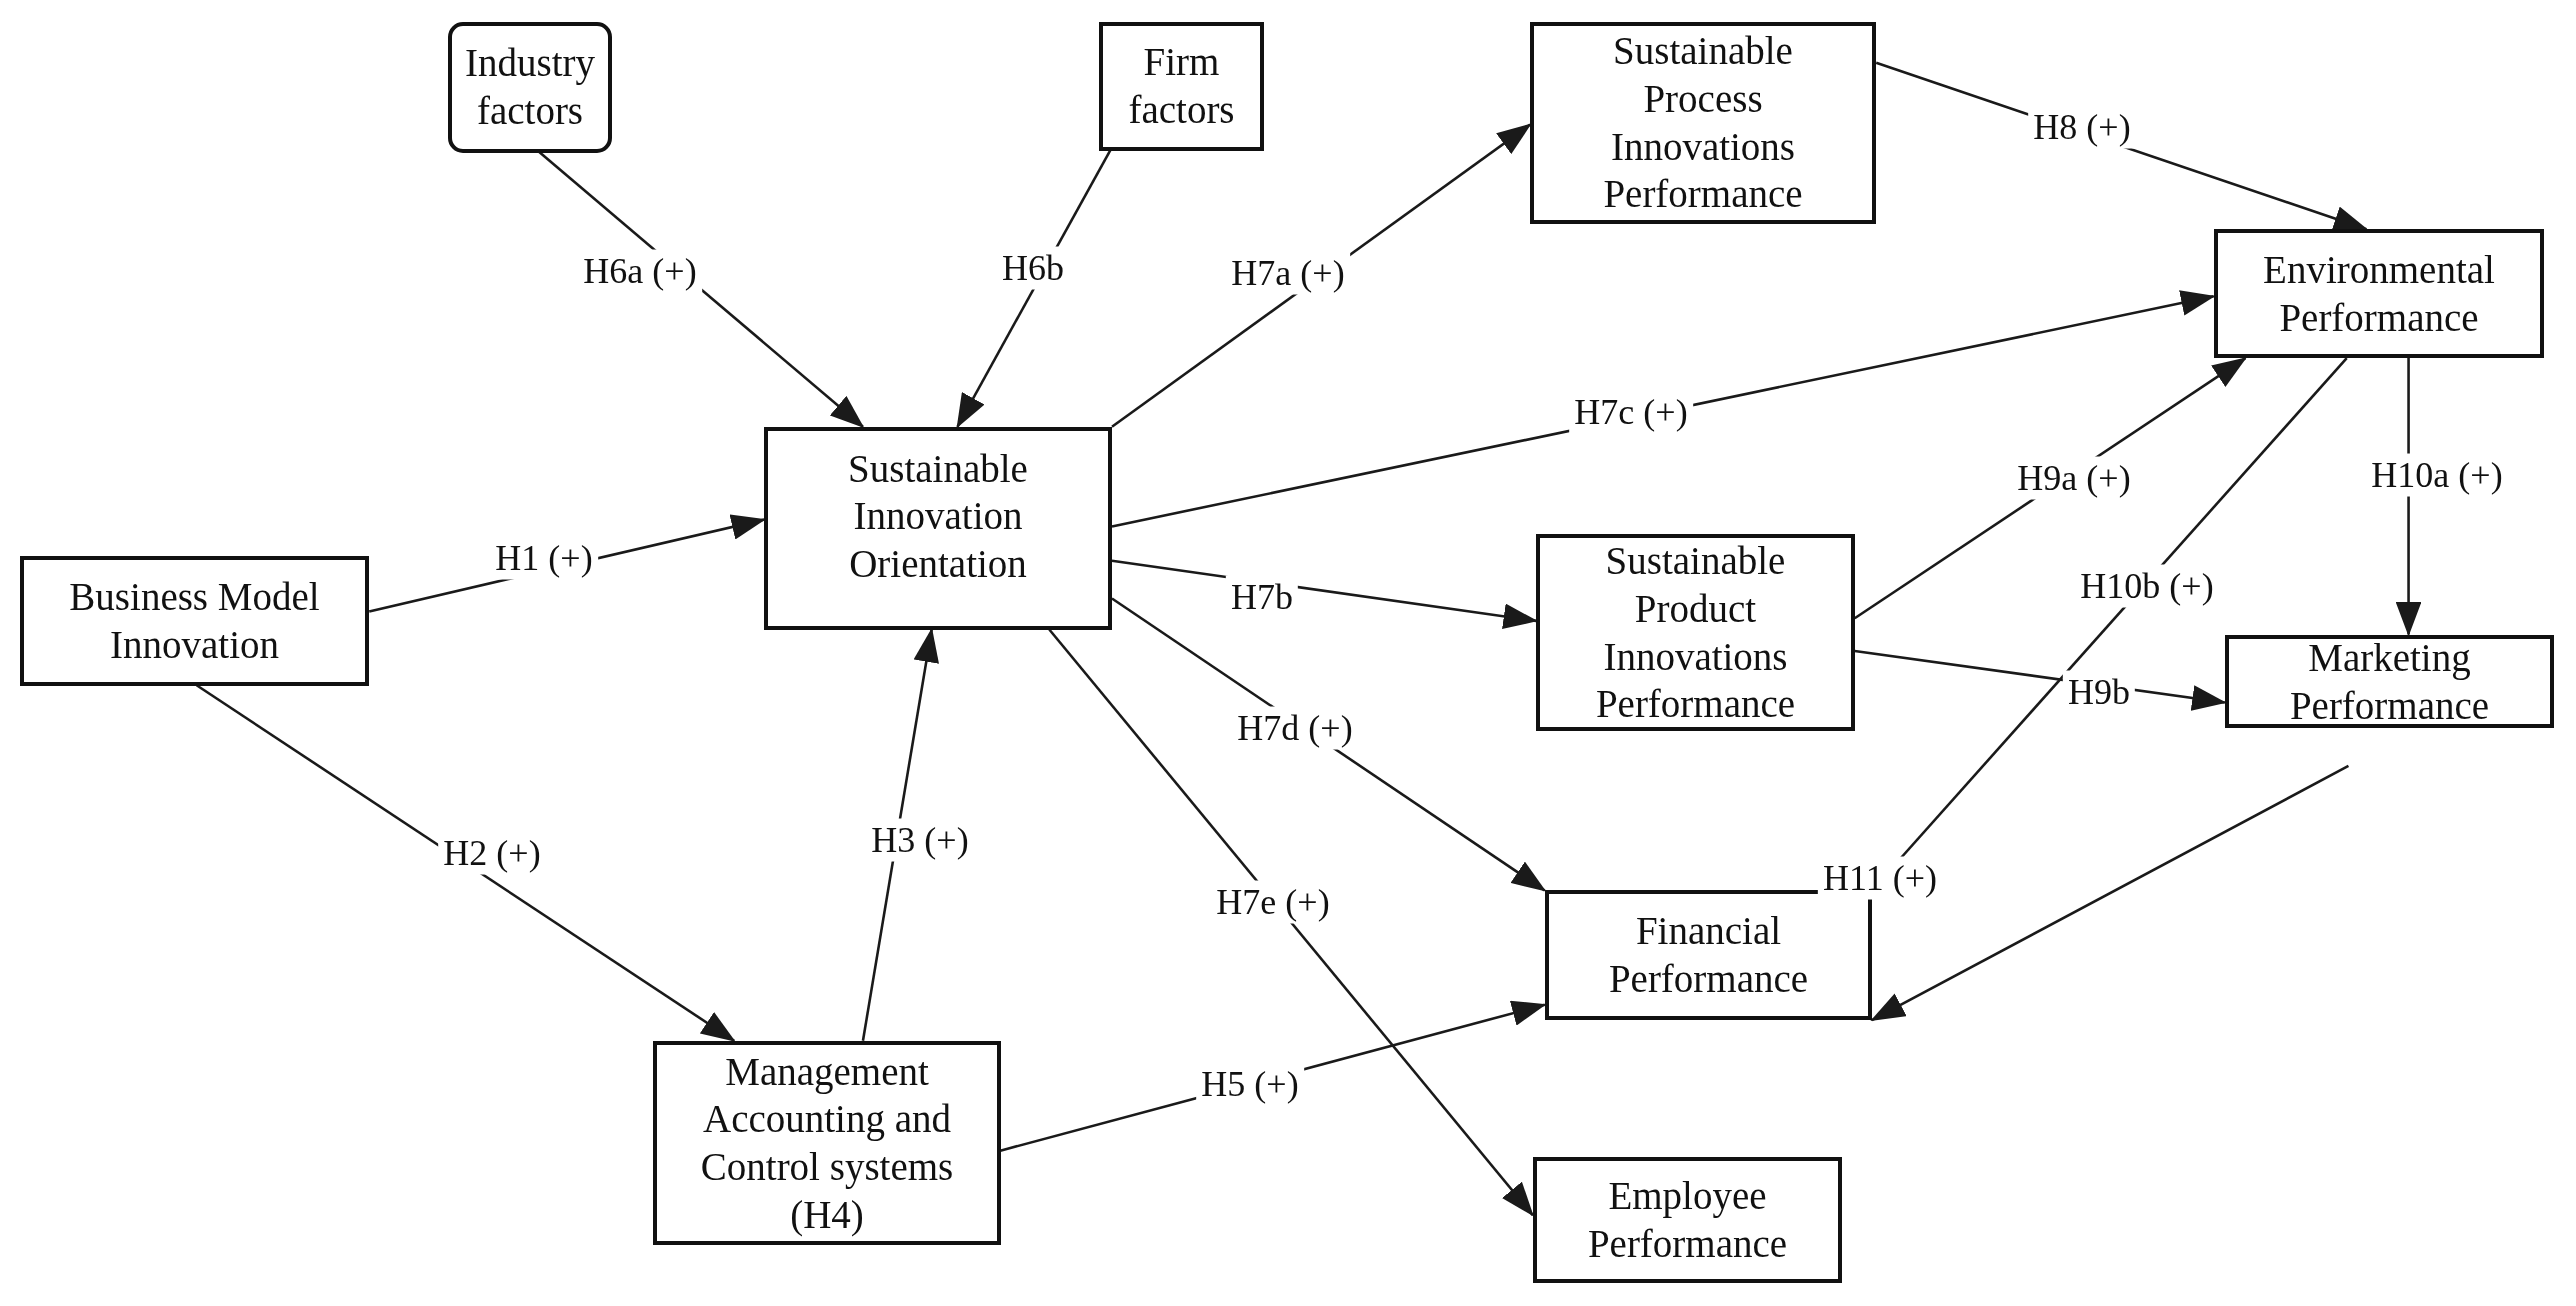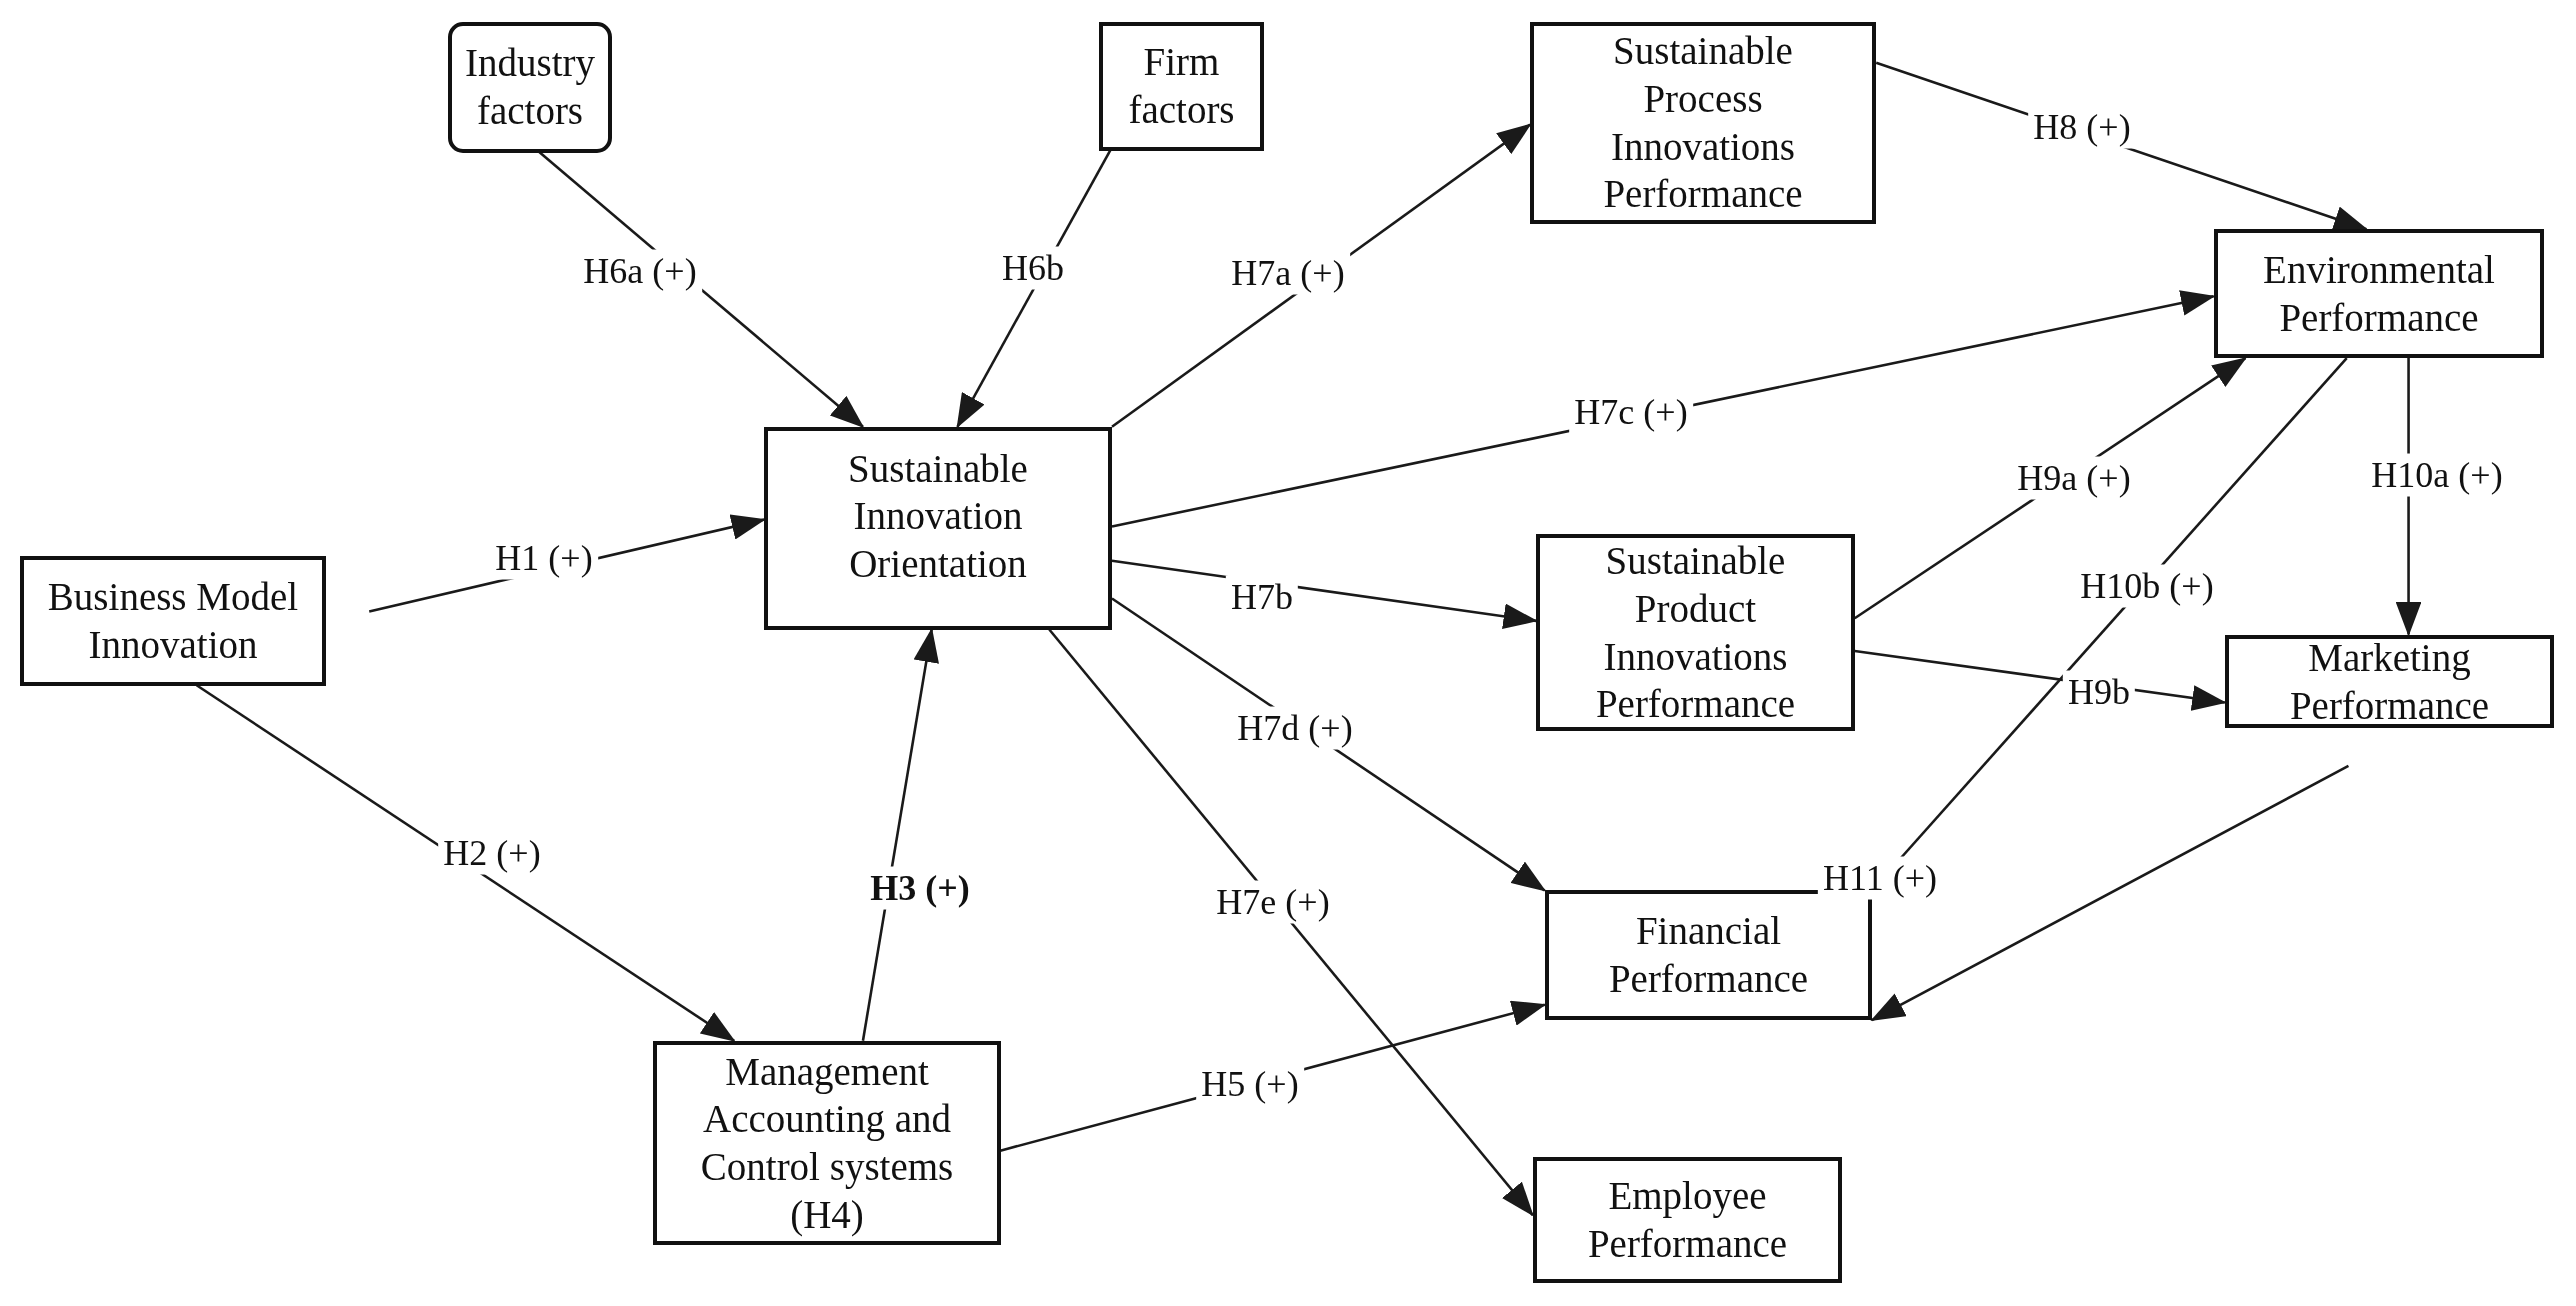--- a/index.html
+++ b/index.html
@@ -96,21 +96,21 @@
       </div>
       <div class="node" style="left: 2214px; top: 229px; width: 330px; height: 129px;">
         <span>Environmental
 Performance</span>
       </div>
       <div class="node top" style="left: 764px; top: 427px; width: 348px; height: 203px;">
         <span>Sustainable
 Innovation
 Orientation</span>
       </div>
-      <div class="node" style="left: 20px; top: 556px; width: 306px; height: 130px;">
+      <div class="node" style="left: 20px; top: 556px; width: 349px; height: 130px;">
         <span>Business Model
 Innovation</span>
       </div>
       <div class="node" style="left: 1536px; top: 534px; width: 319px; height: 197px;">
         <span>Sustainable
 Product
 Innovations
 Performance</span>
       </div>
       <div class="node" style="left: 2225px; top: 635px; width: 329px; height: 93px;">
@@ -128,21 +128,21 @@
 (H4)</span>
       </div>
       <div class="node" style="left: 1533px; top: 1157px; width: 309px; height: 126px;">
         <span>Employee
 Performance</span>
       </div>
     </div>
   <div id="labels-layer">
       <div class="edge-label" style="left: 544px; top: 558px;">H1 (+)</div>
       <div class="edge-label" style="left: 492px; top: 853px; font-family: Liberation Serif, serif;">H2 (+)</div>
-      <div class="edge-label" style="left: 920px; top: 888px; font-weight: bold;">H3 (+)</div>
+      <div class="edge-label" style="left: 920px; top: 840px;">H3 (+)</div>
       <div class="edge-label" style="left: 1250px; top: 1084px;">H5 (+)</div>
       <div class="edge-label" style="left: 640px; top: 271px;">H6a (+)</div>
       <div class="edge-label" style="left: 1033px; top: 268px;">H6b</div>
       <div class="edge-label" style="left: 1288px; top: 273px;">H7a (+)</div>
       <div class="edge-label" style="left: 1262px; top: 597px;">H7b</div>
       <div class="edge-label" style="left: 1631px; top: 412px;">H7c (+)</div>
       <div class="edge-label" style="left: 1295px; top: 728px;">H7d (+)</div>
       <div class="edge-label" style="left: 1273px; top: 902px;">H7e (+)</div>
       <div class="edge-label" style="left: 2082px; top: 127px;">H8 (+)</div>
       <div class="edge-label" style="left: 2074px; top: 478px;">H9a (+)</div>

